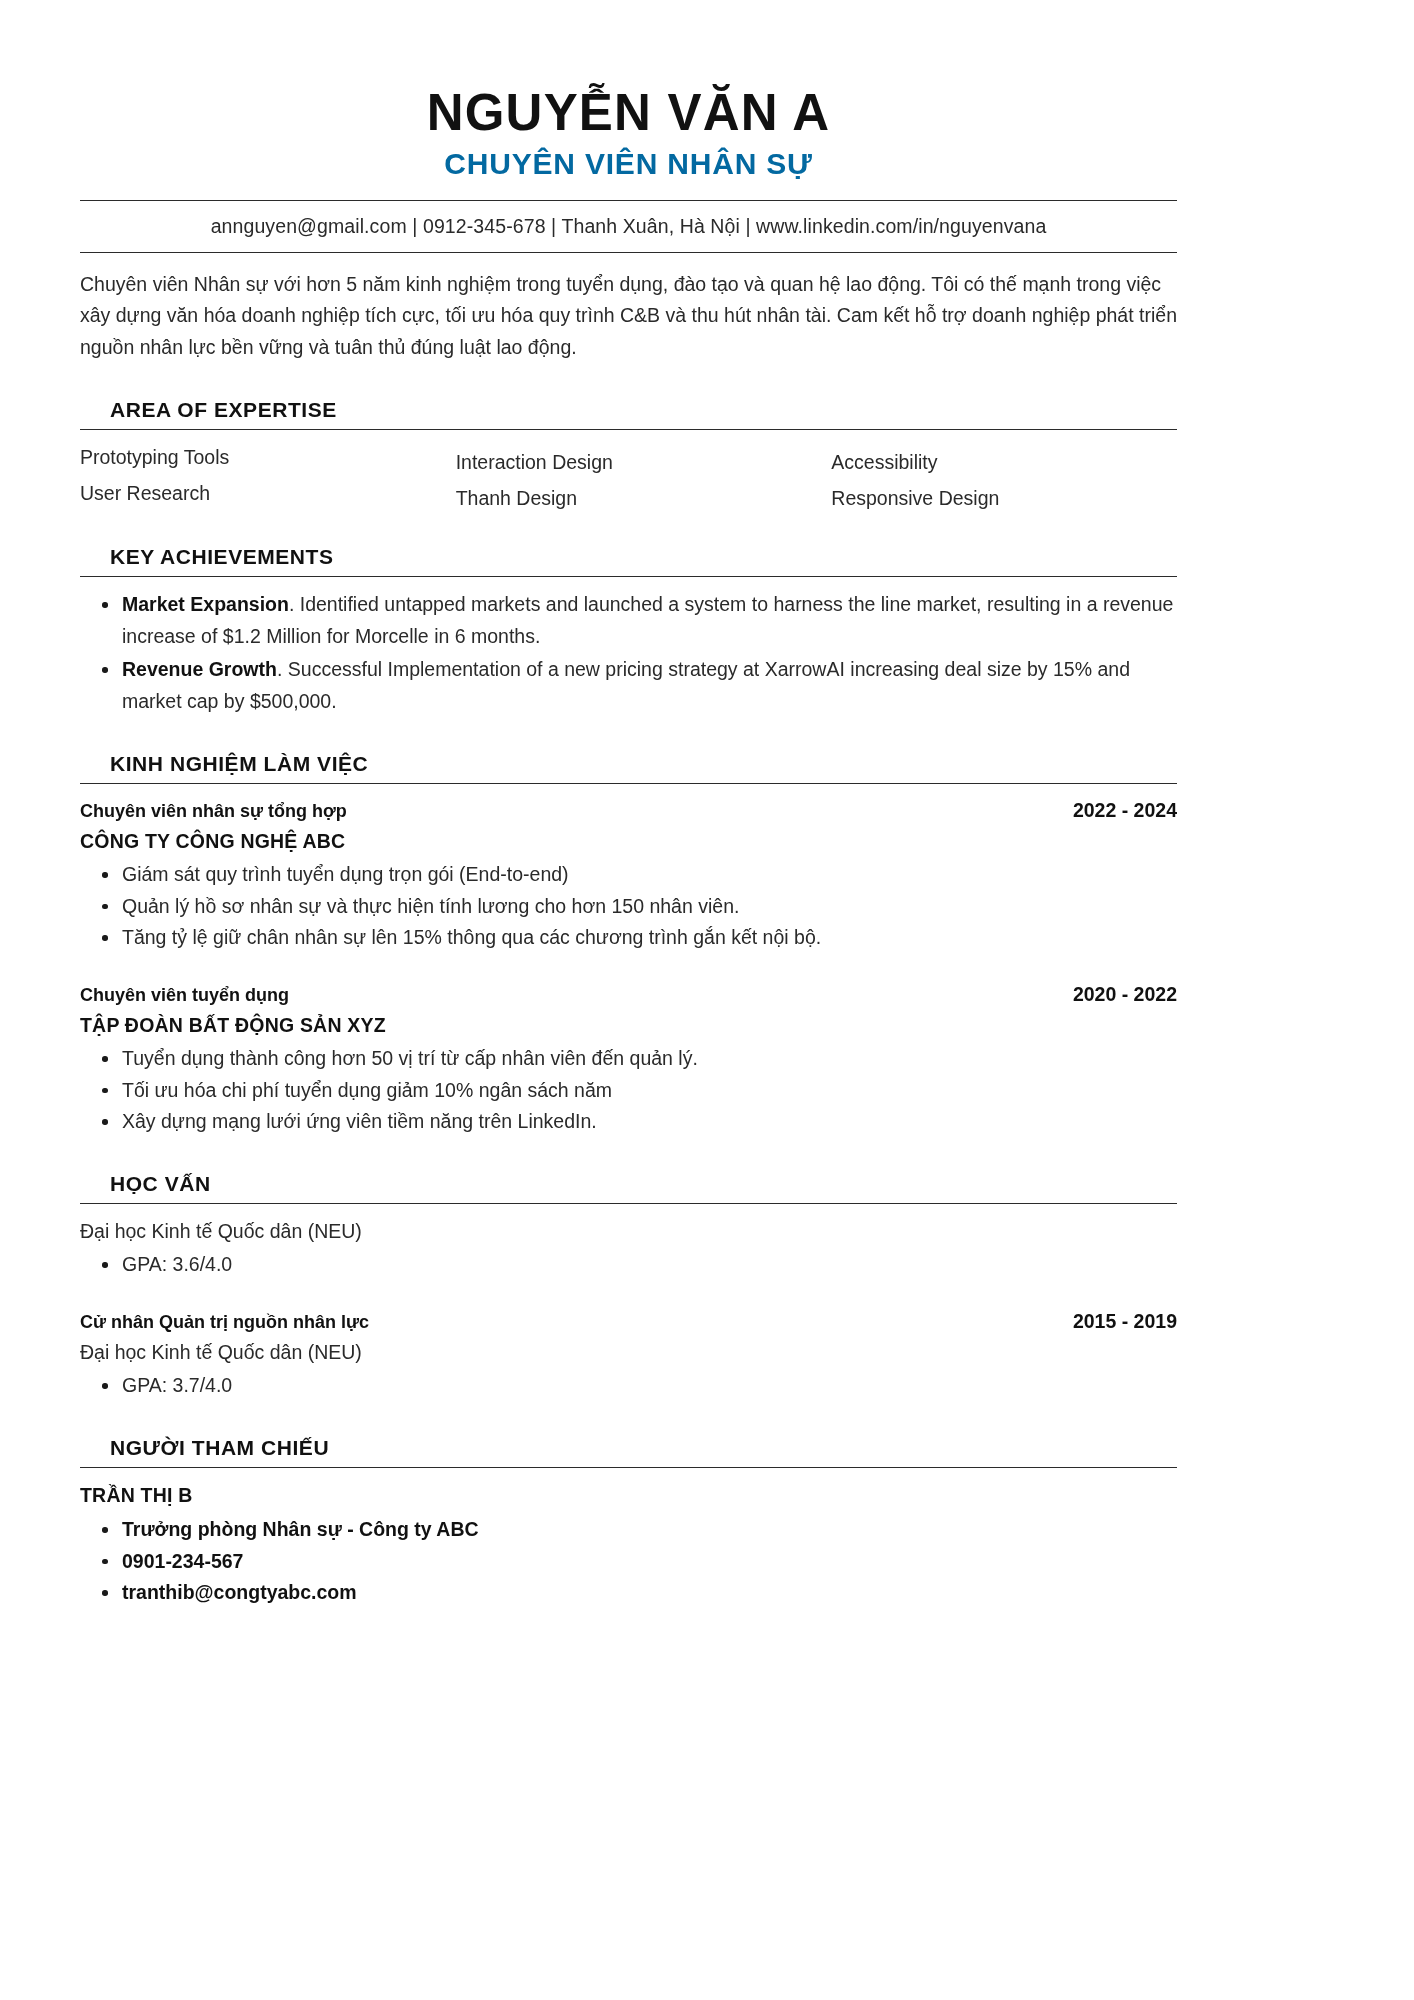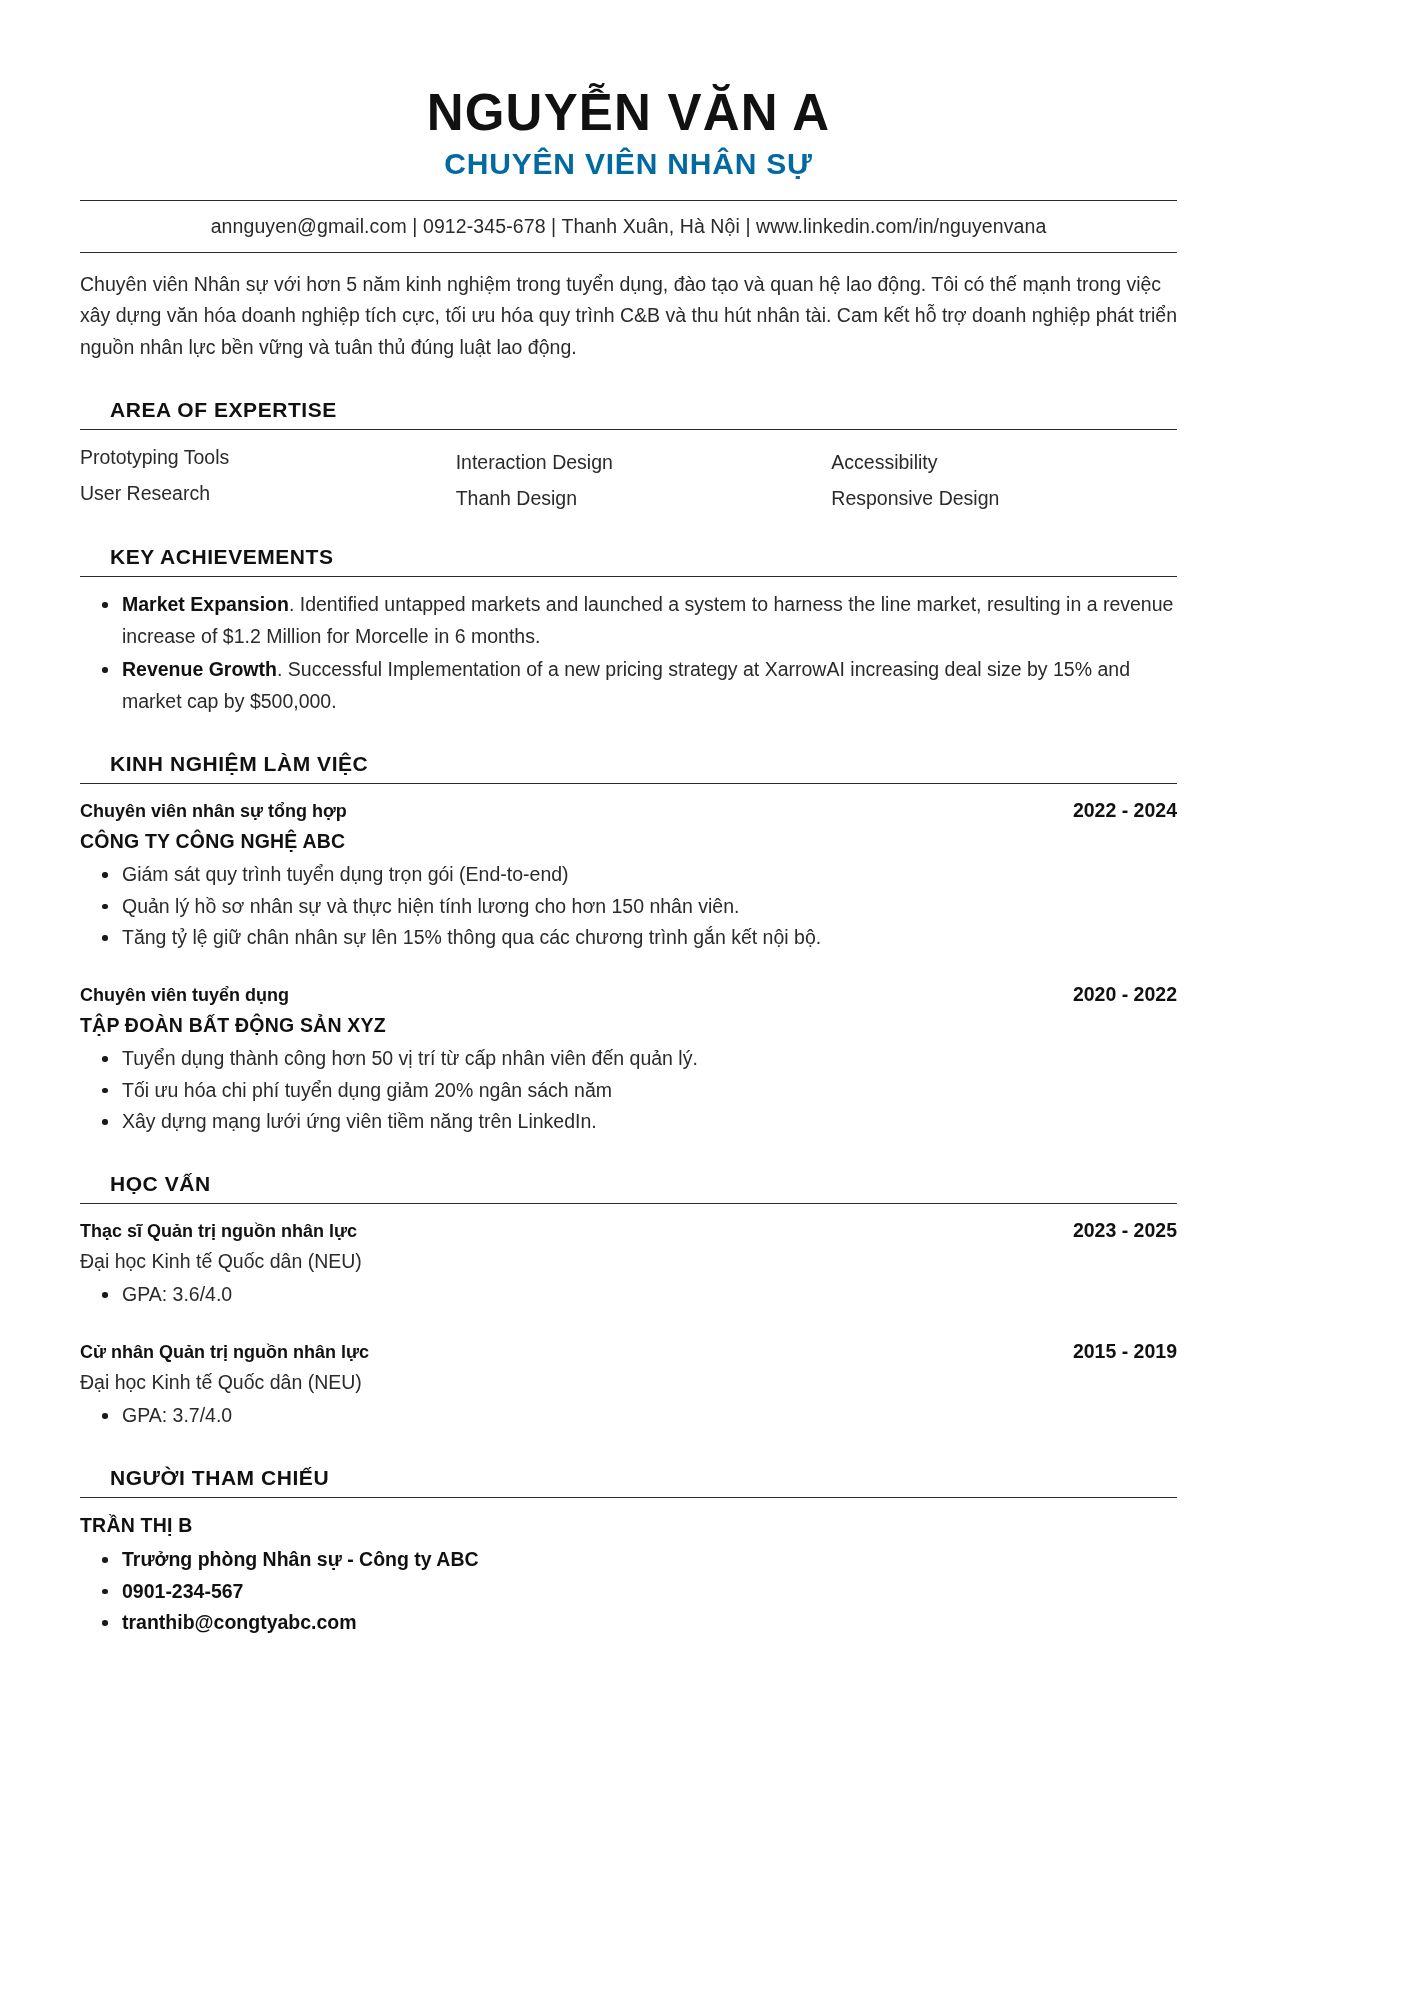--- a/index.html
+++ b/index.html
@@ -245,35 +245,31 @@
     </div>
 
     <div class="entry">
       <div class="entry-top">
         <div class="entry-title">Chuyên viên tuyển dụng</div>
         <div class="entry-date">2020 - 2022</div>
       </div>
       <div class="entry-org">TẬP ĐOÀN BẤT ĐỘNG SẢN XYZ</div>
       <ul class="bullets tight">
         <li>Tuyển dụng thành công hơn 50 vị trí từ cấp nhân viên đến quản lý.</li>
-        <li>Tối ưu hóa chi phí tuyển dụng giảm 20% ngân sách năm</li>
+        <li>Tối ưu hóa chi phí tuyển dụng giảm 10% ngân sách năm</li>
         <li>Xây dựng mạng lưới ứng viên tiềm năng trên LinkedIn.</li>
       </ul>
     </div>
   </section>
 
   <section class="section">
     <div class="section-head">HỌC VẤN</div>
     <hr class="section-rule">
 
     <div class="entry">
-      <div class="entry-top">
-        <div class="entry-title">Thạc sĩ Quản trị nguồn nhân lực</div>
-        <div class="entry-date">2023 - 2025</div>
-      </div>
       <div class="entry-org plain">Đại học Kinh tế Quốc dân (NEU)</div>
       <ul class="bullets tight">
         <li>GPA: 3.6/4.0</li>
       </ul>
     </div>
 
     <div class="entry">
       <div class="entry-top">
         <div class="entry-title">Cử nhân Quản trị nguồn nhân lực</div>
         <div class="entry-date">2015 - 2019</div>

